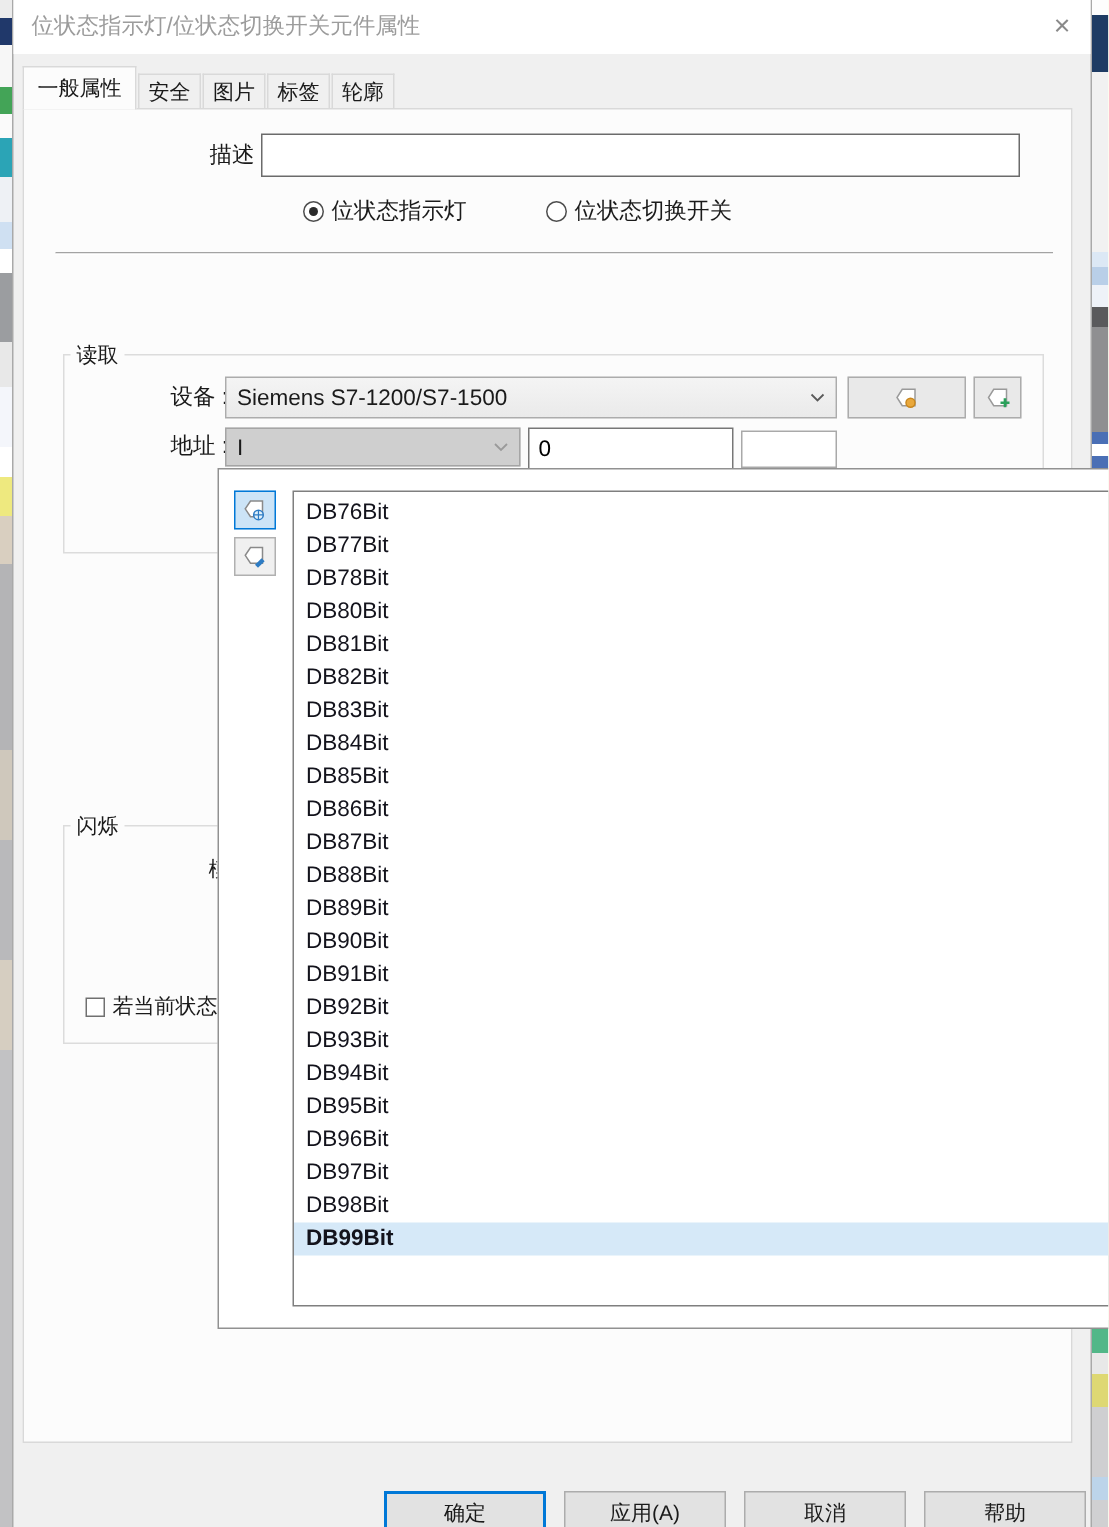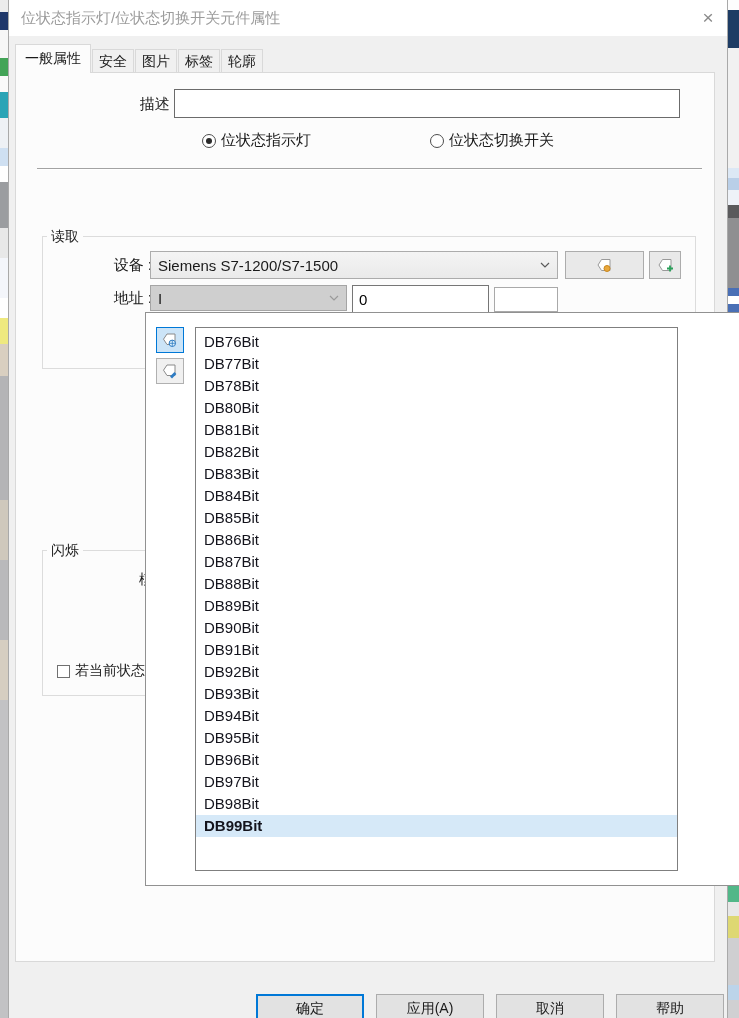--- a/index.html
+++ b/index.html
@@ -30,21 +30,21 @@
   .tab-page { position:absolute; left:6px; top:72px; width:700px; height:890px;
     background:#fcfcfc; border:1px solid #d9d9d9; }
 
   .lbl { font-size:15px; color:#1a1a1a; }
   .rlabel { position:absolute; text-align:right; }
 
   .desc-label { left:86px; top:16px; width:76px; height:30px; line-height:30px; }
   .desc-input { position:absolute; left:158px; top:16px; width:506px; height:29px;
     border:1px solid #6b6b6b; background:#fff; font-size:15px; padding:0 6px; }
 
-  .radio-row { position:absolute; left:186px; top:58px; display:flex; gap:119px; }
+  .radio-row { position:absolute; left:186px; top:58px; display:flex; gap:53px; }
   .radio-option { display:flex; align-items:center; font-size:15px; }
   .radio-circle { width:14px; height:14px; border:1px solid #4d4d4d; border-radius:50%; background:#fff;
     margin-right:5px; position:relative; }
   .radio-dot { position:absolute; left:3px; top:3px; width:6px; height:6px; border-radius:50%; background:#2b2b2b; display:none; }
   .radio-option.selected .radio-dot { display:block; }
 
   .divider { position:absolute; left:21px; top:95px; width:665px; height:2px;
     border-top:1px solid #a3a3a3; border-bottom:1px solid #ffffff; }
 
   .groupbox { position:absolute; border:1px solid #dcdcdc; }
@@ -76,21 +76,21 @@
   .chk-text { font-size:14px; white-space:nowrap; width:80px; overflow:hidden; }
 
   
   .dropdown-panel { position:absolute; left:145px; top:312px; width:600px; height:574px;
     background:#ffffff; border:1px solid #919191; z-index:10; }
   .mini-btn { position:absolute; left:10px; width:28px; height:26px; border:1px solid #b0b0b0; background:#f0f0f0;
     display:flex; align-items:center; justify-content:center; cursor:pointer; }
   .mini-btn.selected { background:var(--toolbar-selected-bg,#cce4f7); border-color:var(--accent-blue,#0078d7); }
   .mini-btn-1 { top:14px; }
   .mini-btn-2 { top:45px; }
-  .listbox { position:absolute; left:49px; top:14px; width:483px; height:544px;
+  .listbox { position:absolute; left:49px; top:14px; width:545px; height:544px;
     border:1px solid #7f7f7f; background:#fff; padding-top:3px; overflow:hidden; }
   .list-item { height:22px; line-height:22px; font-size:15px; padding-left:8px; color:#13131c; cursor:default; }
   .list-item.selected { background:var(--list-selection-bg,#d6e9f8);font-weight:bold; }
 
   
   .footer { position:absolute; left:247px; top:978px; display:flex; gap:12px; }
   .footer-button { width:108px; height:30px; background:#e2e2e2; border:1px solid #acacac;
     font-size:14px; font-family:inherit; cursor:pointer; color:#1a1a1a;margin-top:16px; }
   .footer-button.default { border:2px solid var(--accent-blue,#0078d7); }
 

